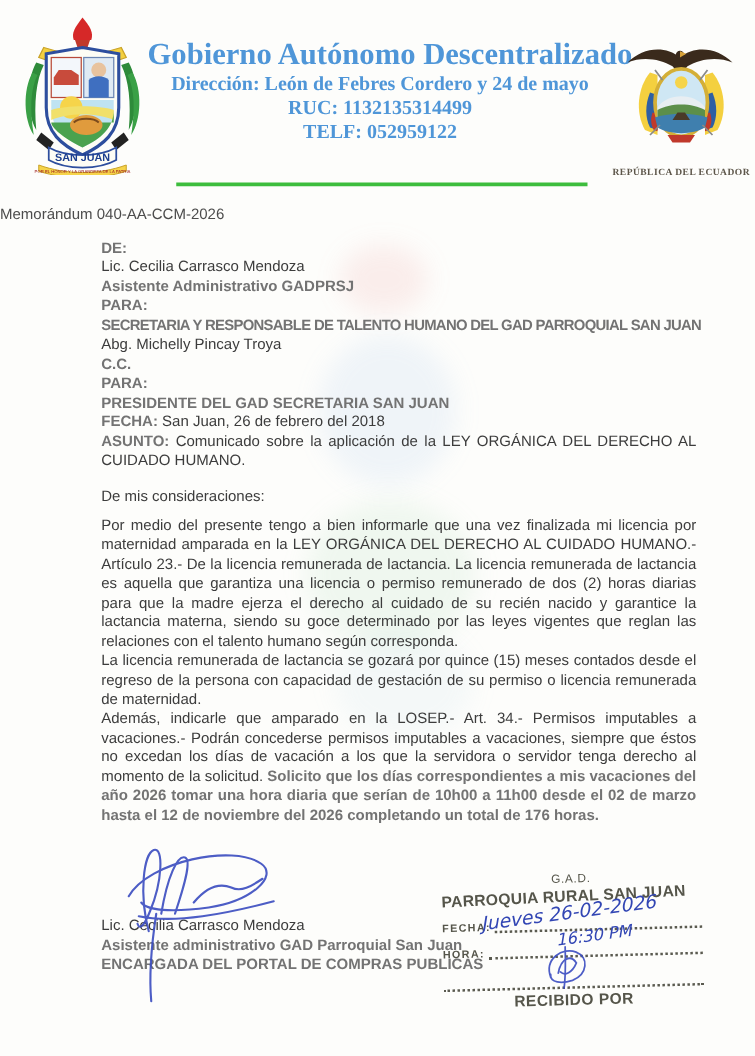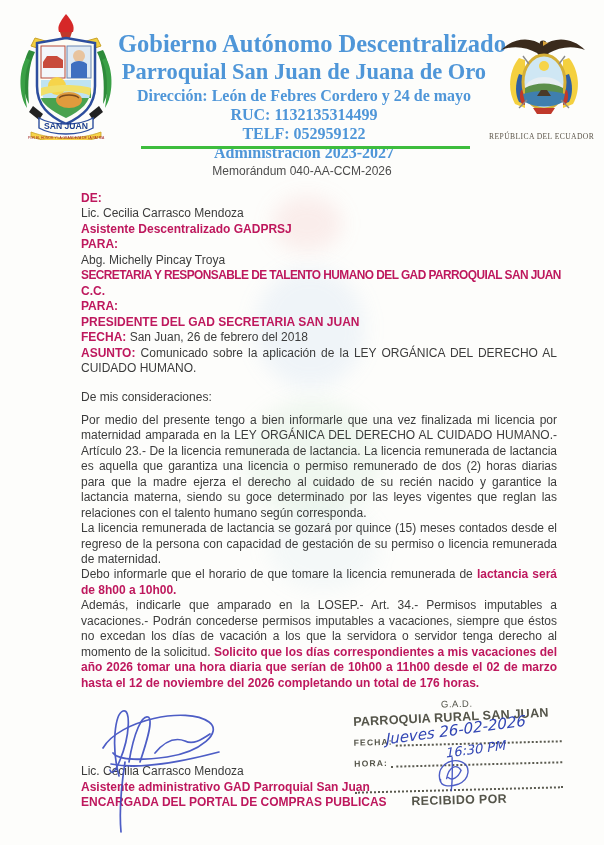--- a/index.html
+++ b/index.html
@@ -9,40 +9,40 @@
     margin:0 auto;
   }
   
   .ghost{position:absolute;border-radius:50%;filter:blur(10px);pointer-events:none;}
   .g1{left:272px;top:196px;width:70px;height:55px;background:rgba(235,130,130,.13);}
   .g2{left:255px;top:268px;width:110px;height:120px;background:rgba(130,175,225,.11);}
   .g3{left:245px;top:400px;width:135px;height:120px;background:rgba(140,205,155,.12);}
   .g4{left:268px;top:505px;width:110px;height:85px;background:rgba(150,200,225,.09);}
   
   .crest-left{position:absolute;left:13px;top:12px;width:106px;height:128px;}
-  .crest-right{position:absolute;left:489px;top:34px;width:112px;text-align:left;}
+  .crest-right{position:absolute;left:489px;top:34px;width:112px;text-align:center;font-weight:bold;}
   .crest-right .caption{
     font-family:"Liberation Serif",serif;font-size:7.6px;letter-spacing:.4px;
     color:#5d564a;margin-top:2px;white-space:nowrap;
   }
   .header-center{
     position:absolute;left:118px;top:29px;width:372px;text-align:center;
     font-family:"Liberation Serif",serif;font-weight:bold;color:#4f96d8;
   }
   .h-t1{font-size:24.5px;line-height:29px;white-space:nowrap;}
   .h-t2{font-size:22.5px;line-height:28px;white-space:nowrap;}
   .h-sub{font-size:16px;line-height:19px;}
   .divider{position:absolute;left:141px;top:146px;width:329px;height:3px;background:#3dbd3d;}
-  .memo-line{position:absolute;left:0;right:0;top:164px;text-align:center;
+  .memo-line{position:absolute;left:0;right:0;top:164px;
     font-size:12px;color:#4c4c4c;}
   
   .content{position:absolute;left:81px;top:191px;width:476px;font-size:12px;
     line-height:15.45px;color:#3c3c3c;}
   .line{white-space:nowrap;}
-  b,.b{font-weight:bold;color:#be185d;}
+  b,.b{font-weight:bold;color:#737373;}
   .tight{letter-spacing:-0.55px;font-size:11.9px;}
   .just{text-align:justify;}
   .gap14{height:14px;} .gap7{height:7px;} .gap12{height:11px;}
   
   .sigblock{position:relative;margin-top:62px;}
   .sig-svg{position:absolute;left:8px;top:-64px;width:152px;height:140px;pointer-events:none;}
   
   .stamp{
     position:absolute;left:354px;top:699px;width:208px;transform:rotate(-1.5deg);
     color:#55554a;
@@ -108,25 +108,23 @@
       <path d="M26,106 C40,114 66,114 80,106 L80,116 C66,124 40,124 26,116 Z" fill="#fdfdf5" stroke="#2d4e9e" stroke-width="1.4"></path>
       <text x="53" y="117" text-anchor="middle" font-family="Liberation Sans,sans-serif" font-size="8.6" font-weight="bold" fill="#1d3f8f">SAN JUAN</text>
 
       <path d="M18,120 C40,128 66,128 88,120 L88,125 C66,132 40,132 18,125 Z" fill="#f6d44a" stroke="#c9a227" stroke-width="0.8"></path>
       <text x="53" y="126.5" text-anchor="middle" font-family="Liberation Sans,sans-serif" font-size="3.4" fill="#a02020">POR EL HONOR Y LA GRANDEZA DE LA PATRIA</text>
     </svg>
   </div>
 
   <div class="header-center">
     <div class="h-t1">Gobierno Autónomo Descentralizado</div>
-    <div class="h-t2">Parroquial San Juan de Juana de Oro</div>
     <div class="h-sub">Dirección: León de Febres Cordero y 24 de mayo</div>
     <div class="h-sub">RUC: 1132135314499</div>
     <div class="h-sub">TELF: 052959122</div>
-    <div class="h-sub">Administración 2023-2027</div>
   </div>
 
   <div class="crest-right">
     <svg viewBox="0 0 110 92" width="110" height="92">
 
       <path d="M12,16 C24,4 42,2 54,12 C66,2 84,4 96,16 C84,11 70,13 60,19 L54,26 L48,19 C38,13 24,11 12,16 Z" fill="#3a2a1c"></path>
       <circle cx="54" cy="10" r="3.4" fill="#3a2a1c"></circle>
       <path d="M54,7 L59,9 L54,12 Z" fill="#d8a23a"></path>
 
       <path d="M30,24 C20,36 18,56 26,70 L36,74 L36,26 Z" fill="#f4d03f"></path>
@@ -149,37 +147,36 @@
     <div class="caption">REPÚBLICA DEL ECUADOR</div>
   </div>
 
   <div class="divider"></div>
 
   <div class="memo-line">Memorándum 040-AA-CCM-2026</div>
 
   <div class="content">
     <div class="line b">DE:</div>
     <div class="line">Lic. Cecilia Carrasco Mendoza</div>
-    <div class="line b">Asistente Descentralizado GADPRSJ</div>
+    <div class="line b">Asistente Administrativo GADPRSJ</div>
     <div class="line b">PARA:</div>
+    <div class="line b tight">SECRETARIA Y RESPONSABLE DE TALENTO HUMANO DEL GAD PARROQUIAL SAN JUAN</div>
     <div class="line">Abg. Michelly Pincay Troya</div>
-    <div class="line b tight">SECRETARIA Y RESPONSABLE DE TALENTO HUMANO DEL GAD PARROQUIAL SAN JUAN</div>
     <div class="line b">C.C.</div>
     <div class="line b">PARA:</div>
     <div class="line b">PRESIDENTE DEL GAD SECRETARIA SAN JUAN</div>
     <div><b>FECHA:</b><span> San Juan, 26 de febrero del 2018</span></div>
     <div class="just"><b>ASUNTO:</b><span> Comunicado sobre la aplicación de la LEY ORGÁNICA DEL DERECHO AL CUIDADO HUMANO.</span></div>
 
     <div class="gap14"></div>
     <div class="line">De mis consideraciones:</div>
     <div class="gap7"></div>
 
     <div class="just">Por medio del presente tengo a bien informarle que una vez finalizada mi licencia por maternidad amparada en la LEY ORGÁNICA DEL DERECHO AL CUIDADO HUMANO.- Artículo 23.- De la licencia remunerada de lactancia. La licencia remunerada de lactancia es aquella que garantiza una licencia o permiso remunerado de dos (2) horas diarias para que la madre ejerza el derecho al cuidado de su recién nacido y garantice la lactancia materna, siendo su goce determinado por las leyes vigentes que reglan las relaciones con el talento humano según corresponda.</div>
     <div class="just">La licencia remunerada de lactancia se gozará por quince (15) meses contados desde el regreso de la persona con capacidad de gestación de su permiso o licencia remunerada de maternidad.</div>
-    <div class="just"><span>Debo informarle que el horario de que tomare la licencia remunerada de </span><b>lactancia será de 8h00 a 10h00.</b></div>
     <div class="just"><span>Además, indicarle que amparado en la LOSEP.- Art. 34.- Permisos imputables a vacaciones.- Podrán concederse permisos imputables a vacaciones, siempre que éstos no excedan los días de vacación a los que la servidora o servidor tenga derecho al momento de la solicitud. </span><b>Solicito que los días correspondientes a mis vacaciones del año 2026 tomar una hora diaria que serían de 10h00 a 11h00 desde el 02 de marzo hasta el 12 de noviembre del 2026 completando un total de 176 horas.</b></div>
 
     <div class="gap12"></div>
 
     <div class="sigblock">
       <svg class="sig-svg" viewBox="0 0 152 140">
         <g fill="none" stroke="#3a4cc0" stroke-width="1.7" stroke-linecap="round" opacity="0.9">
           <path d="M30,76 C22,46 26,14 34,11 C42,8 41,36 31,60 C27,70 23,76 21,70"></path>
           <path d="M40,62 C45,32 53,15 59,17 C65,19 57,44 51,62"></path>
           <path d="M14,48 C30,20 98,6 120,22 C134,32 112,52 78,57 C56,60 30,61 24,53"></path>

